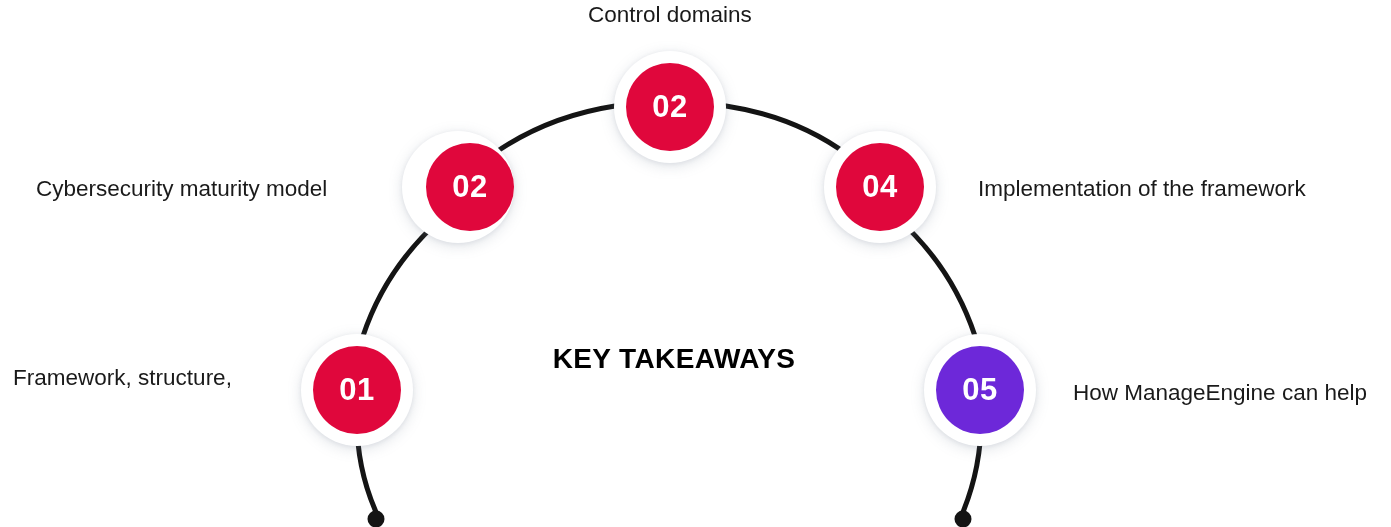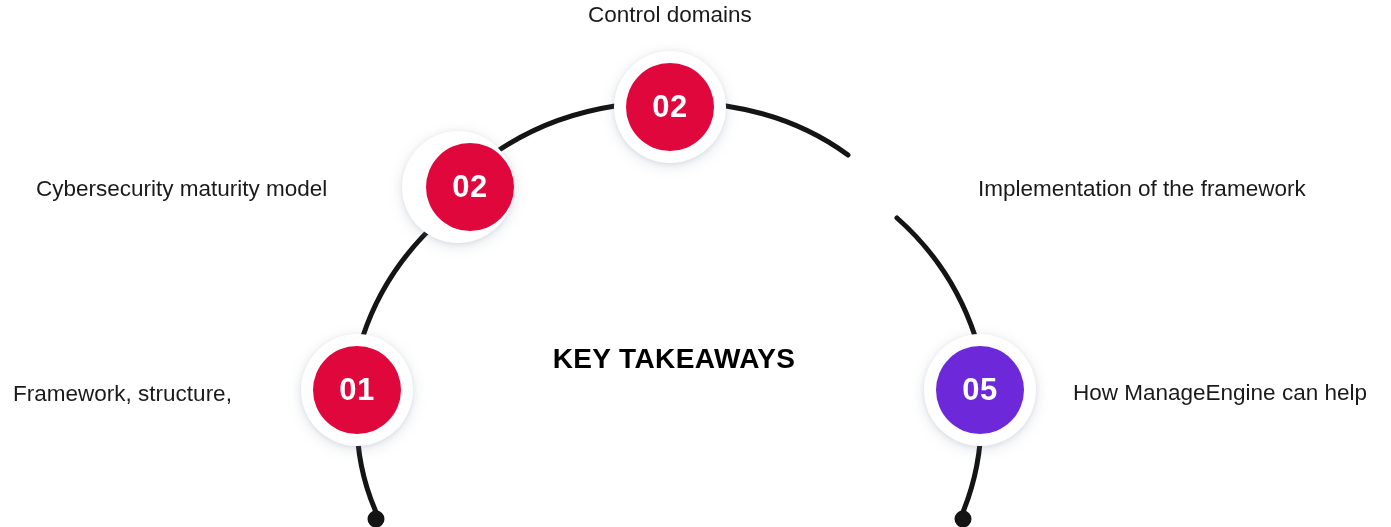--- a/index.html
+++ b/index.html
@@ -66,21 +66,20 @@
   }
   .label.multiline {
     white-space: normal;
     text-align: center;
   }
   #label-01 {
     left: 0px;
     top: 363px;
     width: 245px;
     text-align: center;
-    margin-top: 16px;
   }
   #label-02 {
     left: 36px;
     top: 174px;
   }
   #label-03 {
     left: 588px;
     top: 0px;
   }
   #label-04 {
@@ -139,20 +138,25 @@
       <span class="num">02</span>
     </div>
   </div>
 
   <div class="node" style="left:614px; top:51px;">
     <div class="disc" style="background:#E0073C;">
       <span class="num">02</span>
     </div>
   </div>
 
+  <div class="node" style="left:824px; top:131px;">
+    <div class="disc" style="background:#E0073C;">
+      <span class="num">04</span>
+    </div>
+  </div>
 
   <div class="node" style="left:924px; top:334px;">
     <div class="disc" style="background:#6d28d9;">
       <span class="num">05</span>
     </div>
   </div>
 
   <div class="label multiline" id="label-01">
     <div>Framework, structure,</div>
   </div>

